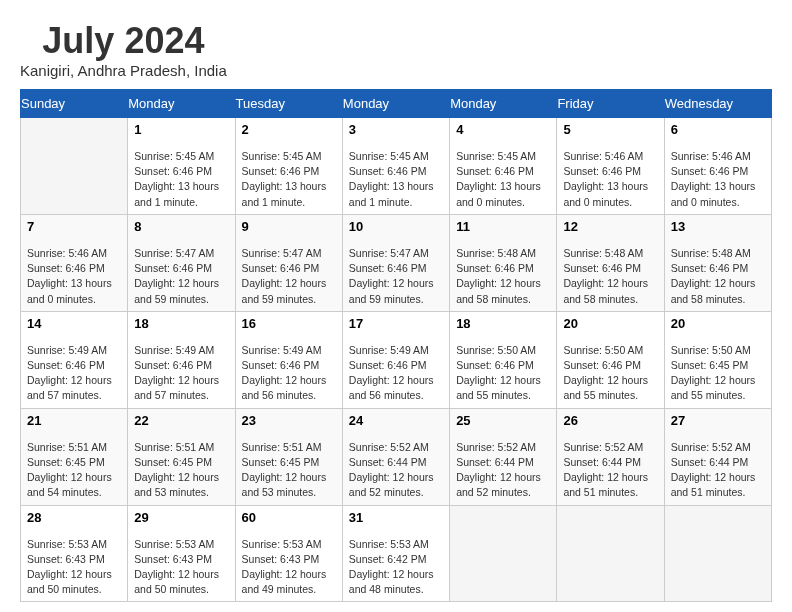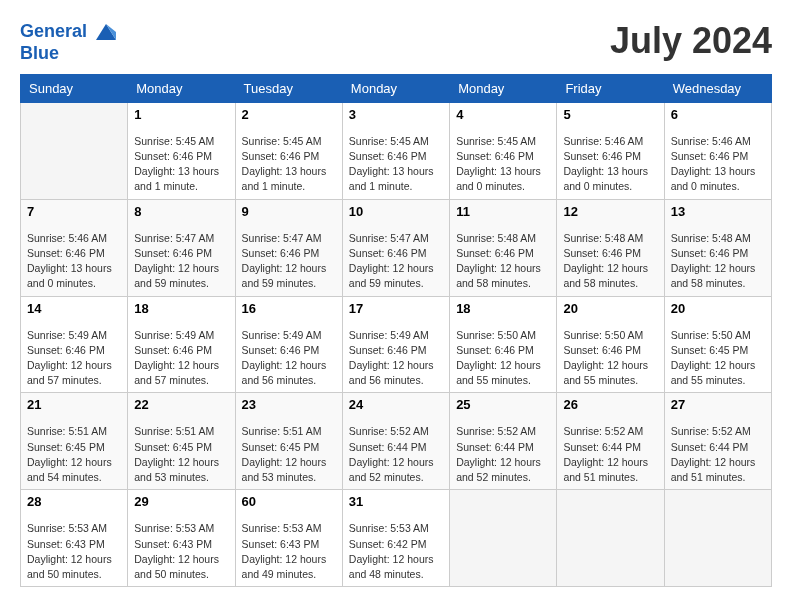--- a/index.html
+++ b/index.html
@@ -48,21 +48,21 @@
     }
     table {
       width: 100%;
       border-collapse: collapse;
       font-size: 11px;
     }
     thead tr th {
       background-color: #1a5fb4;
       color: #fff;
       text-align: left;
-      padding: 6px 8px;
+      padding: 6px 0;
       font-size: 13px;
       font-weight: normal;
       border: 1px solid #1a5fb4;
     }
     tbody tr td {
       border: 1px solid #ccc;
       vertical-align: top;
       padding: 4px 6px;
       min-height: 70px;
       height: 80px;
@@ -84,35 +84,23 @@
       margin-top: 12px;
     }
     .empty-cell {
       background: #f5f5f5 !important;
     }
   </style>
 </head>
 <body>
 
 <div class="header">
-  <div class="logo">
-    <div>
-      <div class="logo-text">
-        <span>General</span>
-        <svg class="logo-icon" viewBox="0 0 24 24" style="display:inline-block;vertical-align:middle;">
-          <polygon points="2,20 12,4 22,20" fill="#1a5fb4"></polygon>
-          <polygon points="12,4 22,20 22,12" fill="#4a90d9"></polygon>
-        </svg>
-        <br>
-        <span style="color:#1a5fb4;">Blue</span>
-      </div>
-    </div>
-  </div>
   <div class="title-block">
     <div class="month-title">July 2024</div>
+    <div class="location">Kanigiri, Andhra Pradesh, India</div>
   </div>
 </div>
 
 <table>
   <thead>
     <tr>
     <th>Sunday</th>
         <th>Monday</th>
         <th>Tuesday</th>
         <th>Monday</th>

